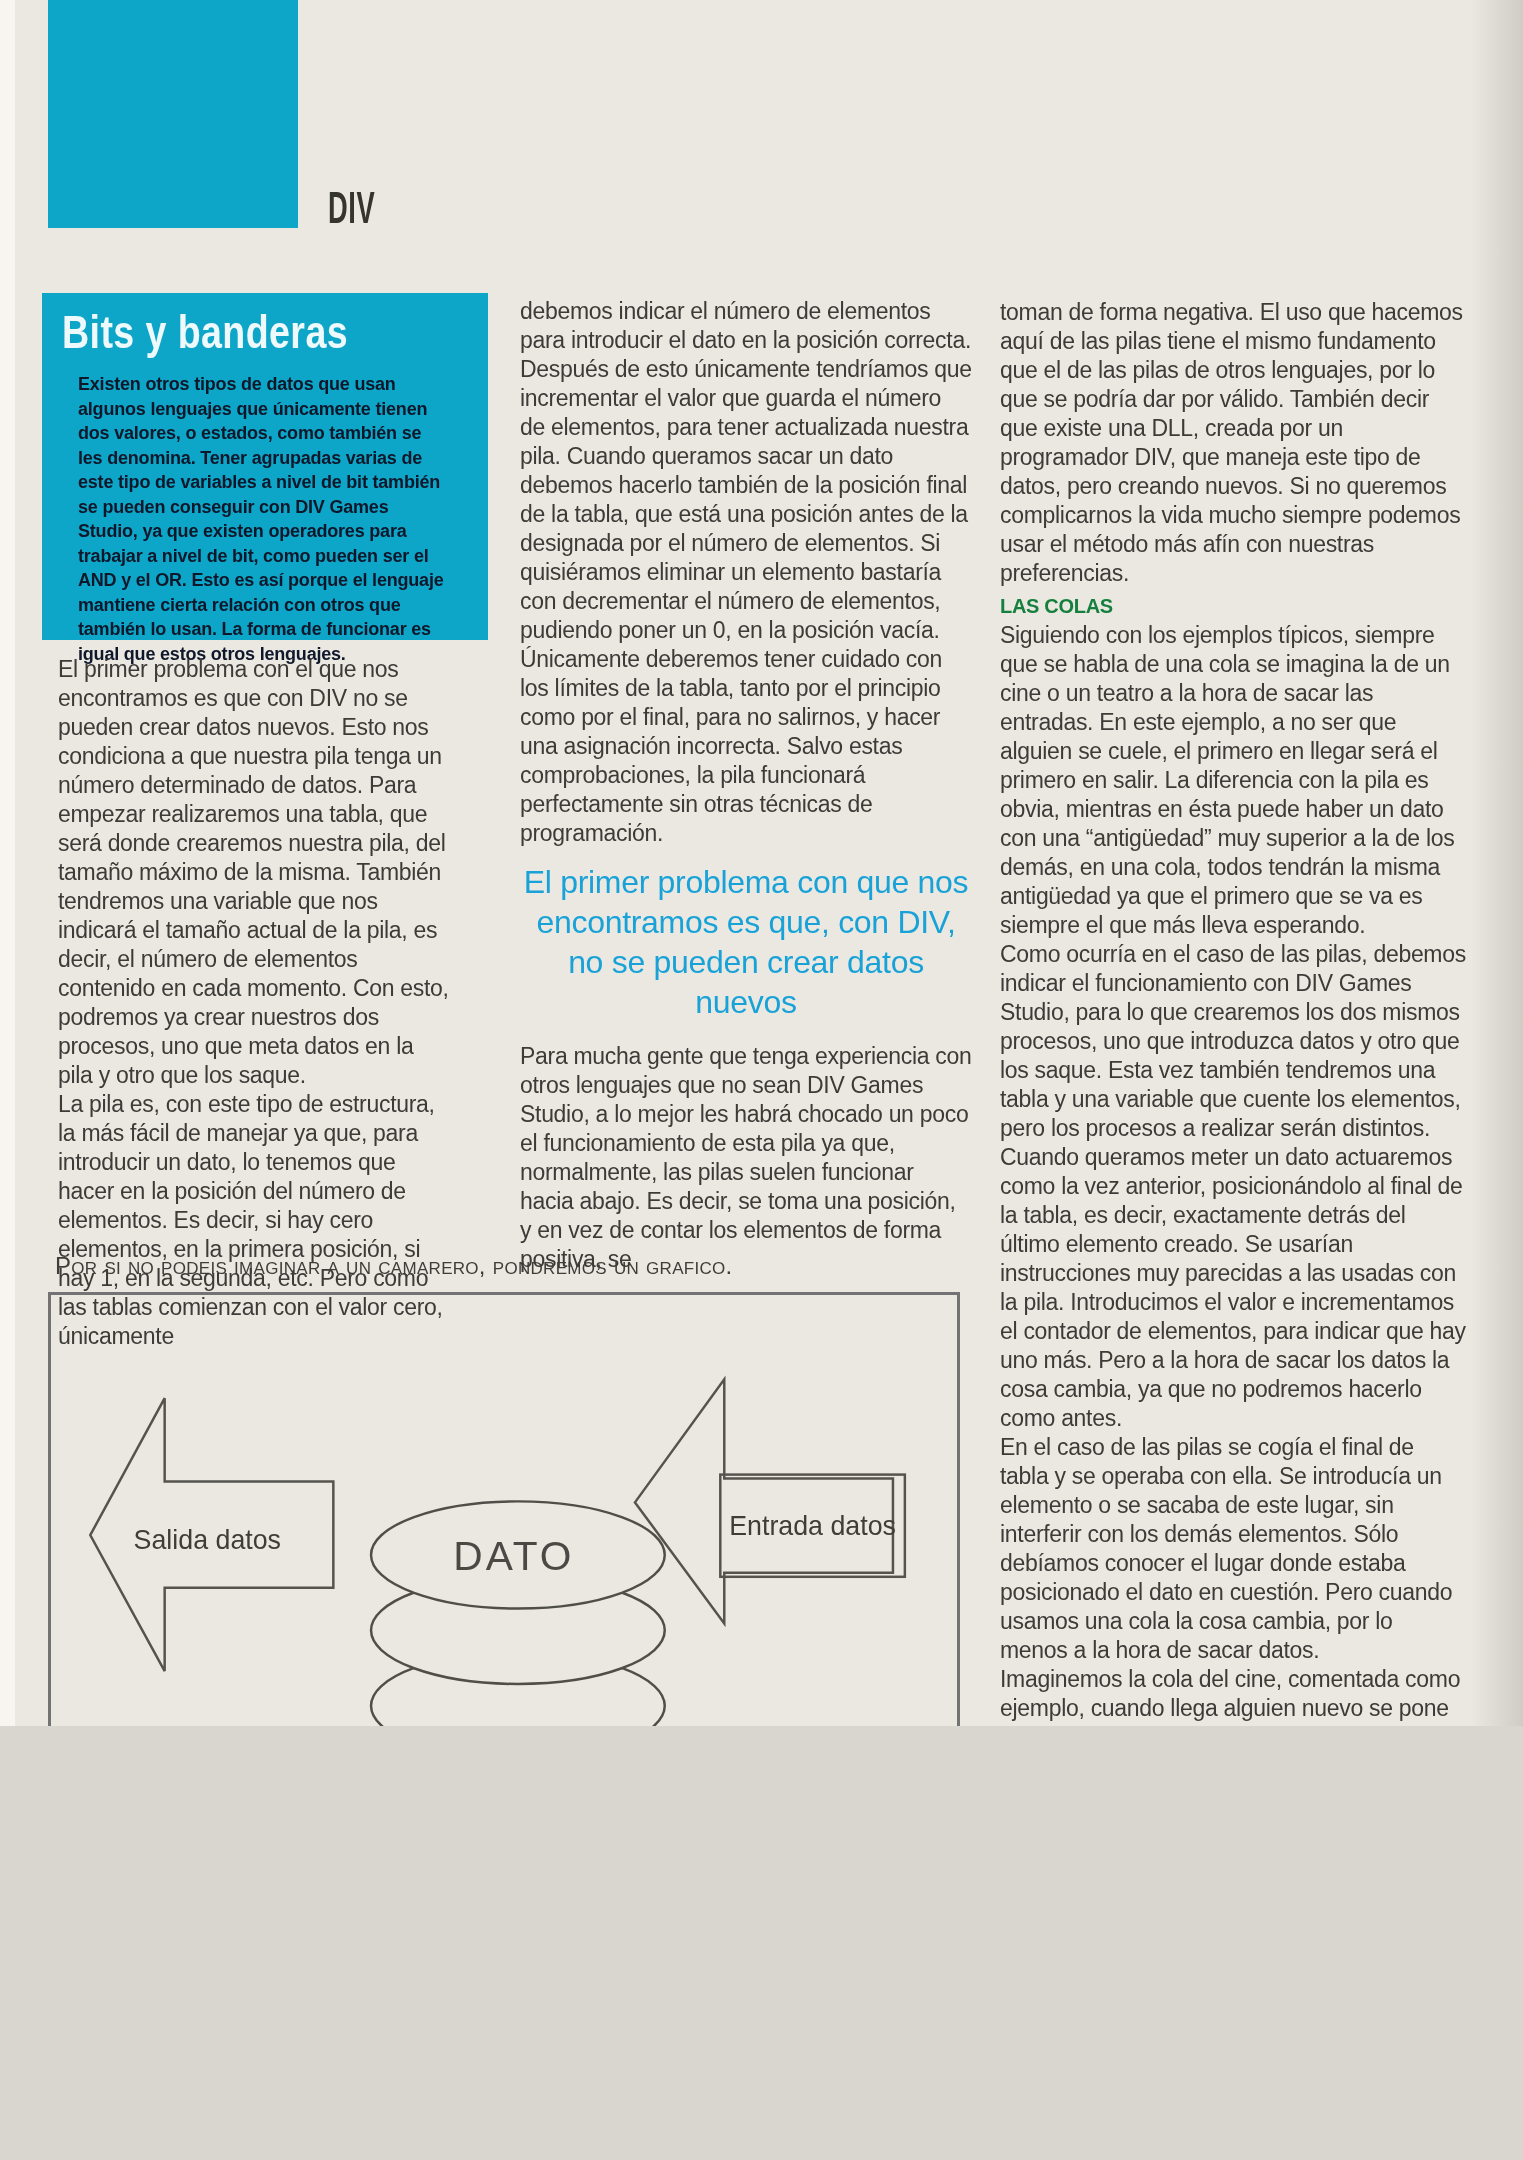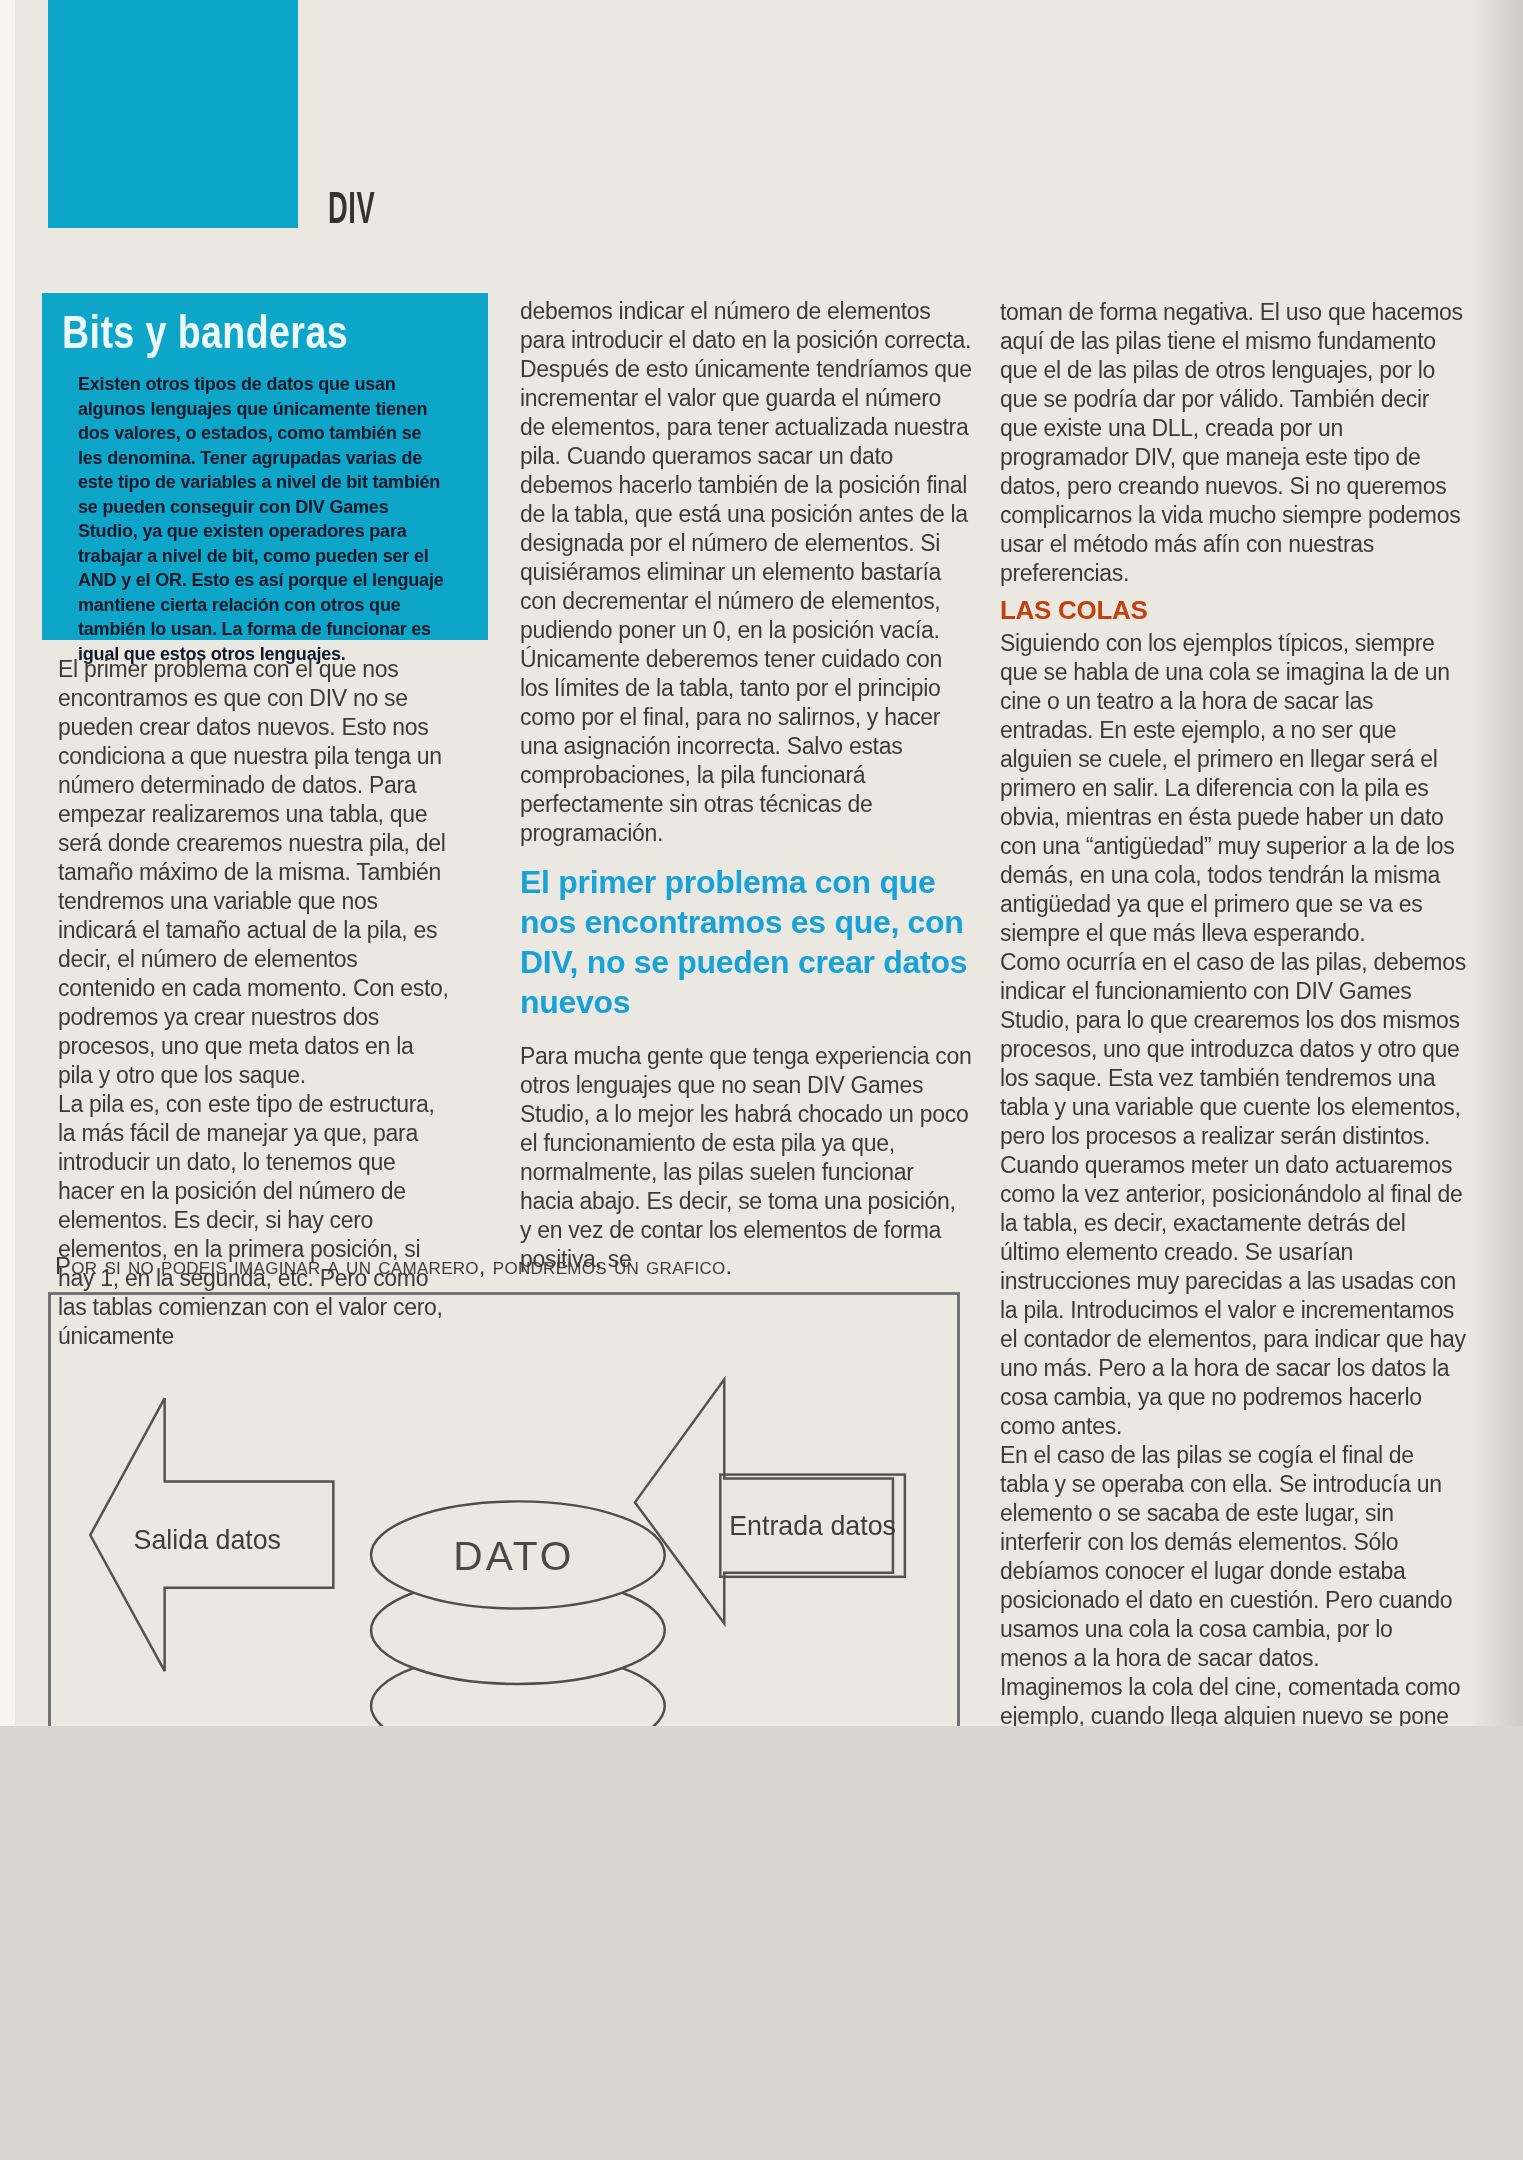--- a/index.html
+++ b/index.html
@@ -30,25 +30,25 @@
     transform:scaleX(0.8); transform-origin:left top; letter-spacing:0.5px; white-space:nowrap;
   }
   .sidebox p {
     margin:16px; font-size:18px; font-weight:bold; line-height:24.5px; color:#0f172a; letter-spacing:-0.2px;
   }
 
   .col p { margin:0; font-size:23px; line-height:29px; letter-spacing:-0.3px; color:#3c3b37; }
   .col1 { position:absolute; left:58px;  top:655px; width:392px; }
   .col2 { position:absolute; left:520px; top:297px; width:452px; }
   .col3 { position:absolute; left:1000px; top:298px; width:466px; }
-  .col3 h3 { margin:7px 0 3px 0; font-size:26px; font-weight:bold; color:#c2410c; letter-spacing:-0.3px; }
+  .col3 h3 { margin:7px 0 3px 0; font-size:20px; font-weight:bold; color:#15803d; letter-spacing:-0.3px; }
 
   .pullquote {
-    margin:14px 0 20px 0; width:452px; 
-    font-size:32px; font-weight:bold; line-height:40px; color:#18a2d8; letter-spacing:-0.3px;
+    margin:14px 0 20px 0; width:452px; text-align:center;
+    font-size:32px; font-weight:normal; line-height:40px; color:#18a2d8; letter-spacing:-0.3px;
   }
 
   .caption {
     position:absolute; left:55px; top:1252px; width:920px;
     font-variant:small-caps; font-size:24px; color:#3e3d39; letter-spacing:0.3px;
   }
 
   .figure {
     position:absolute; left:48px; top:1292px; width:912px; height:772px;
     border:3px solid #737373; box-sizing:border-box;

